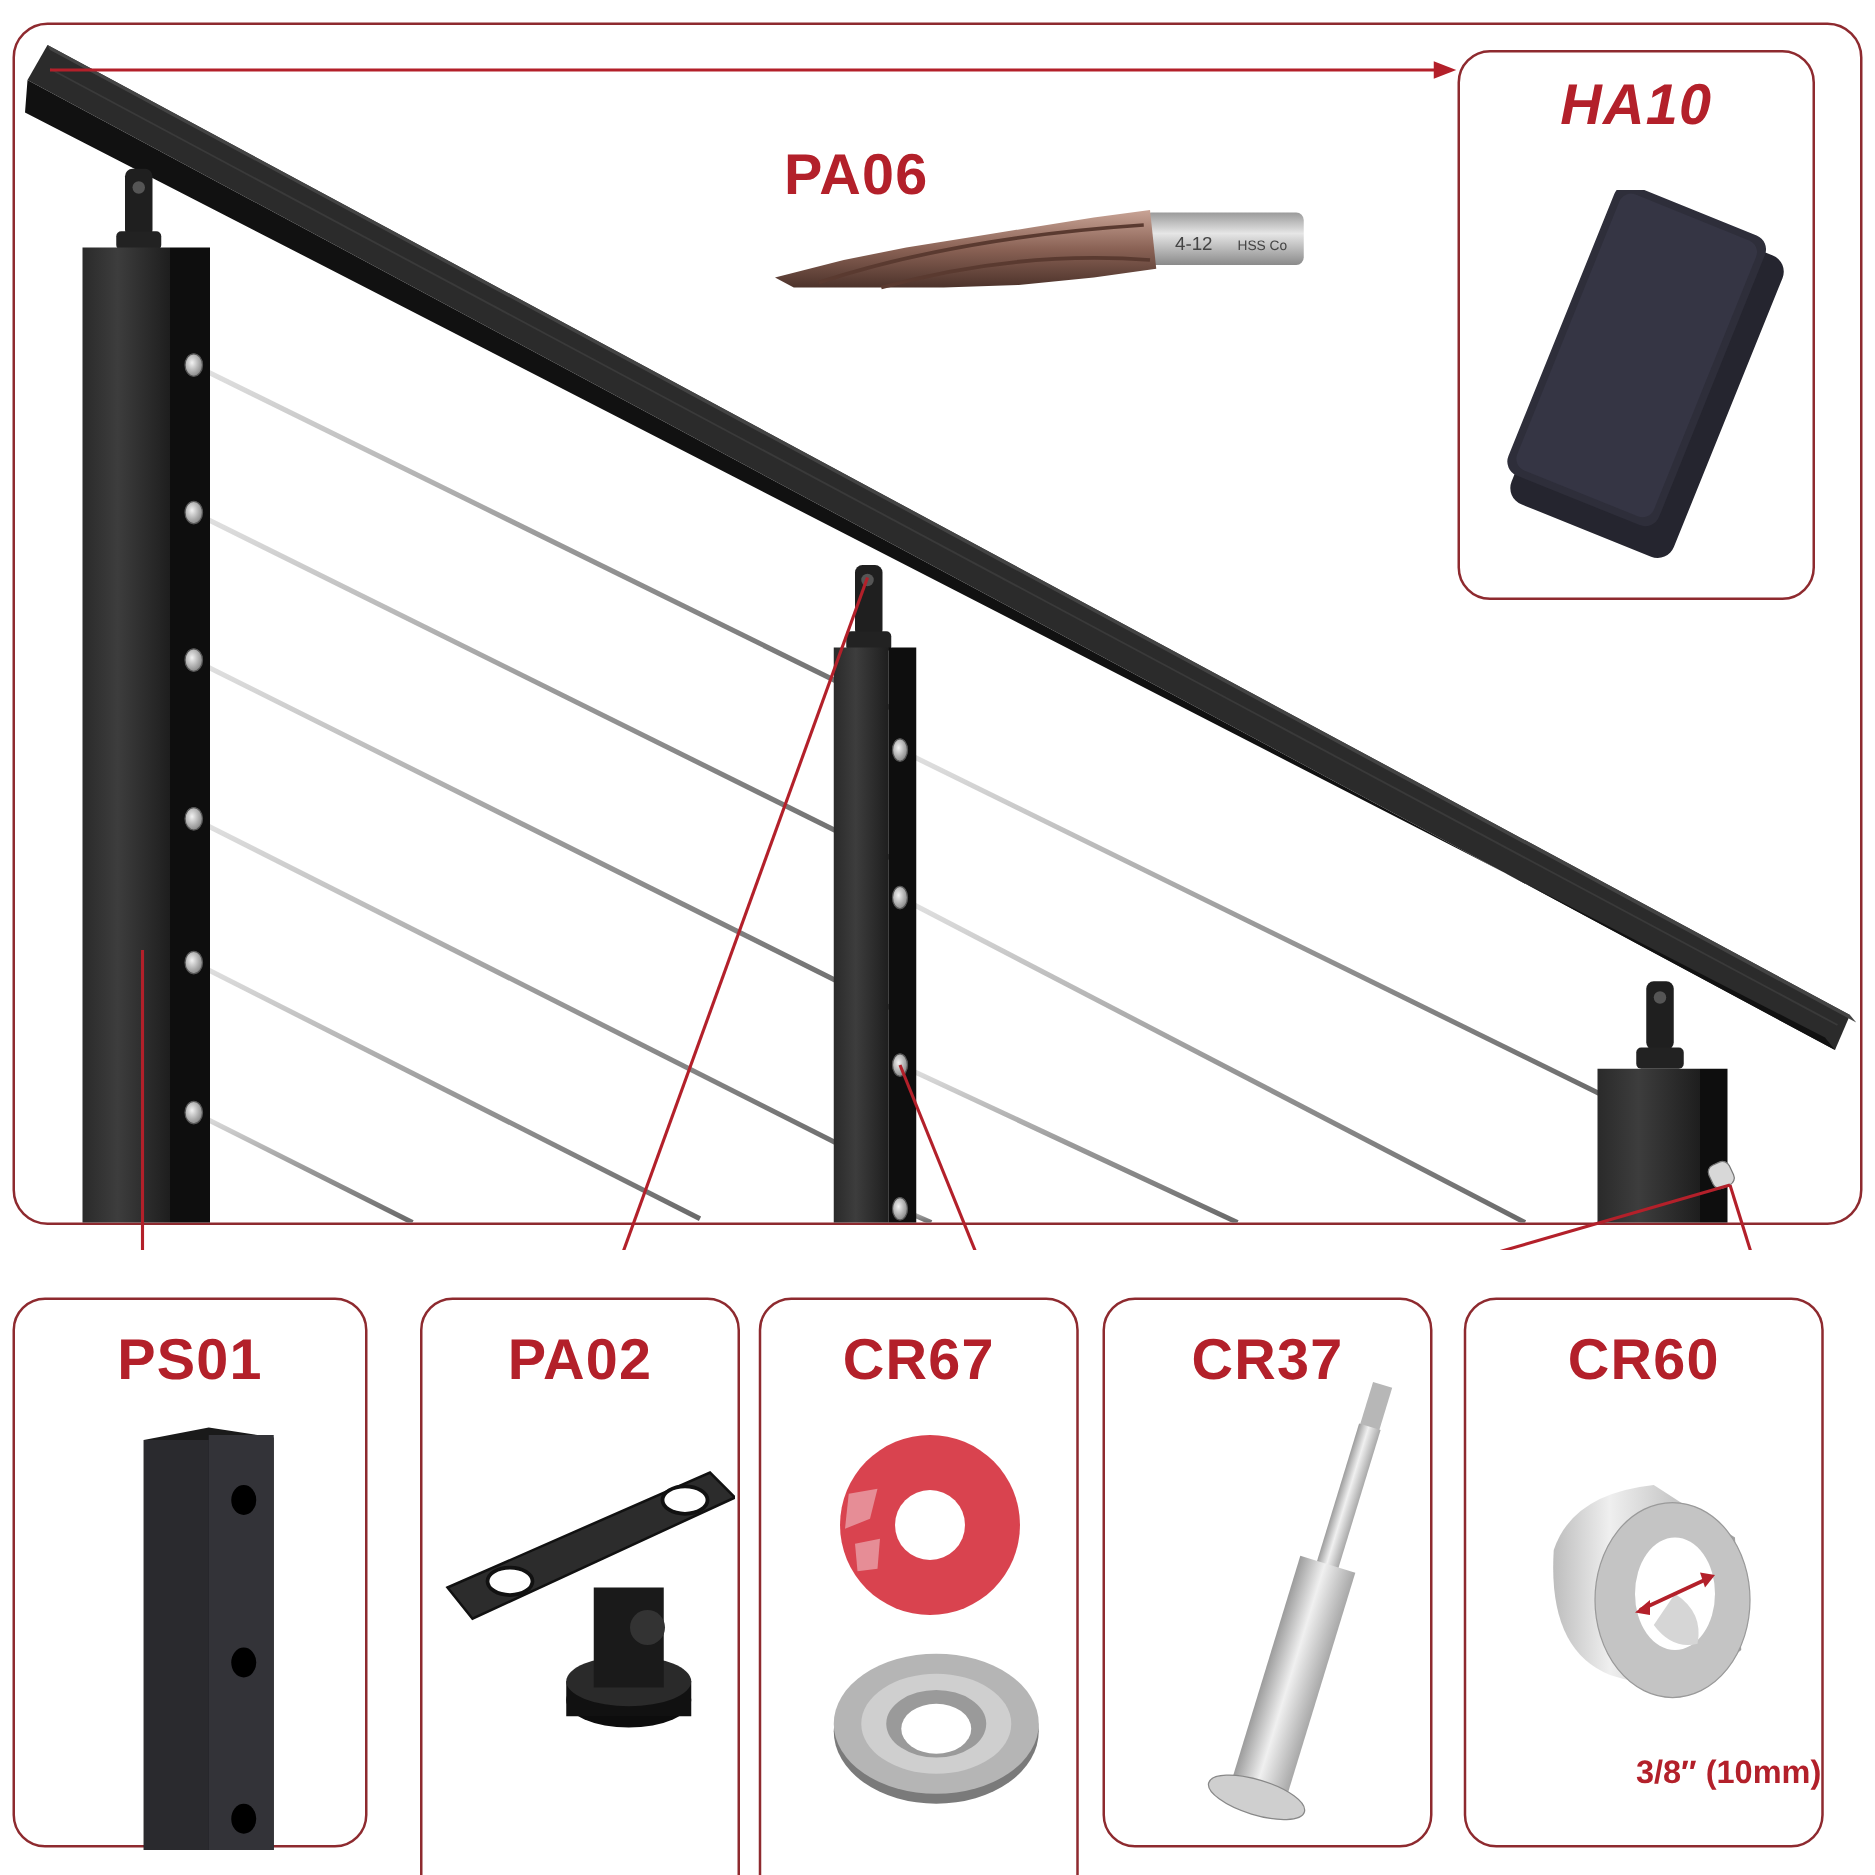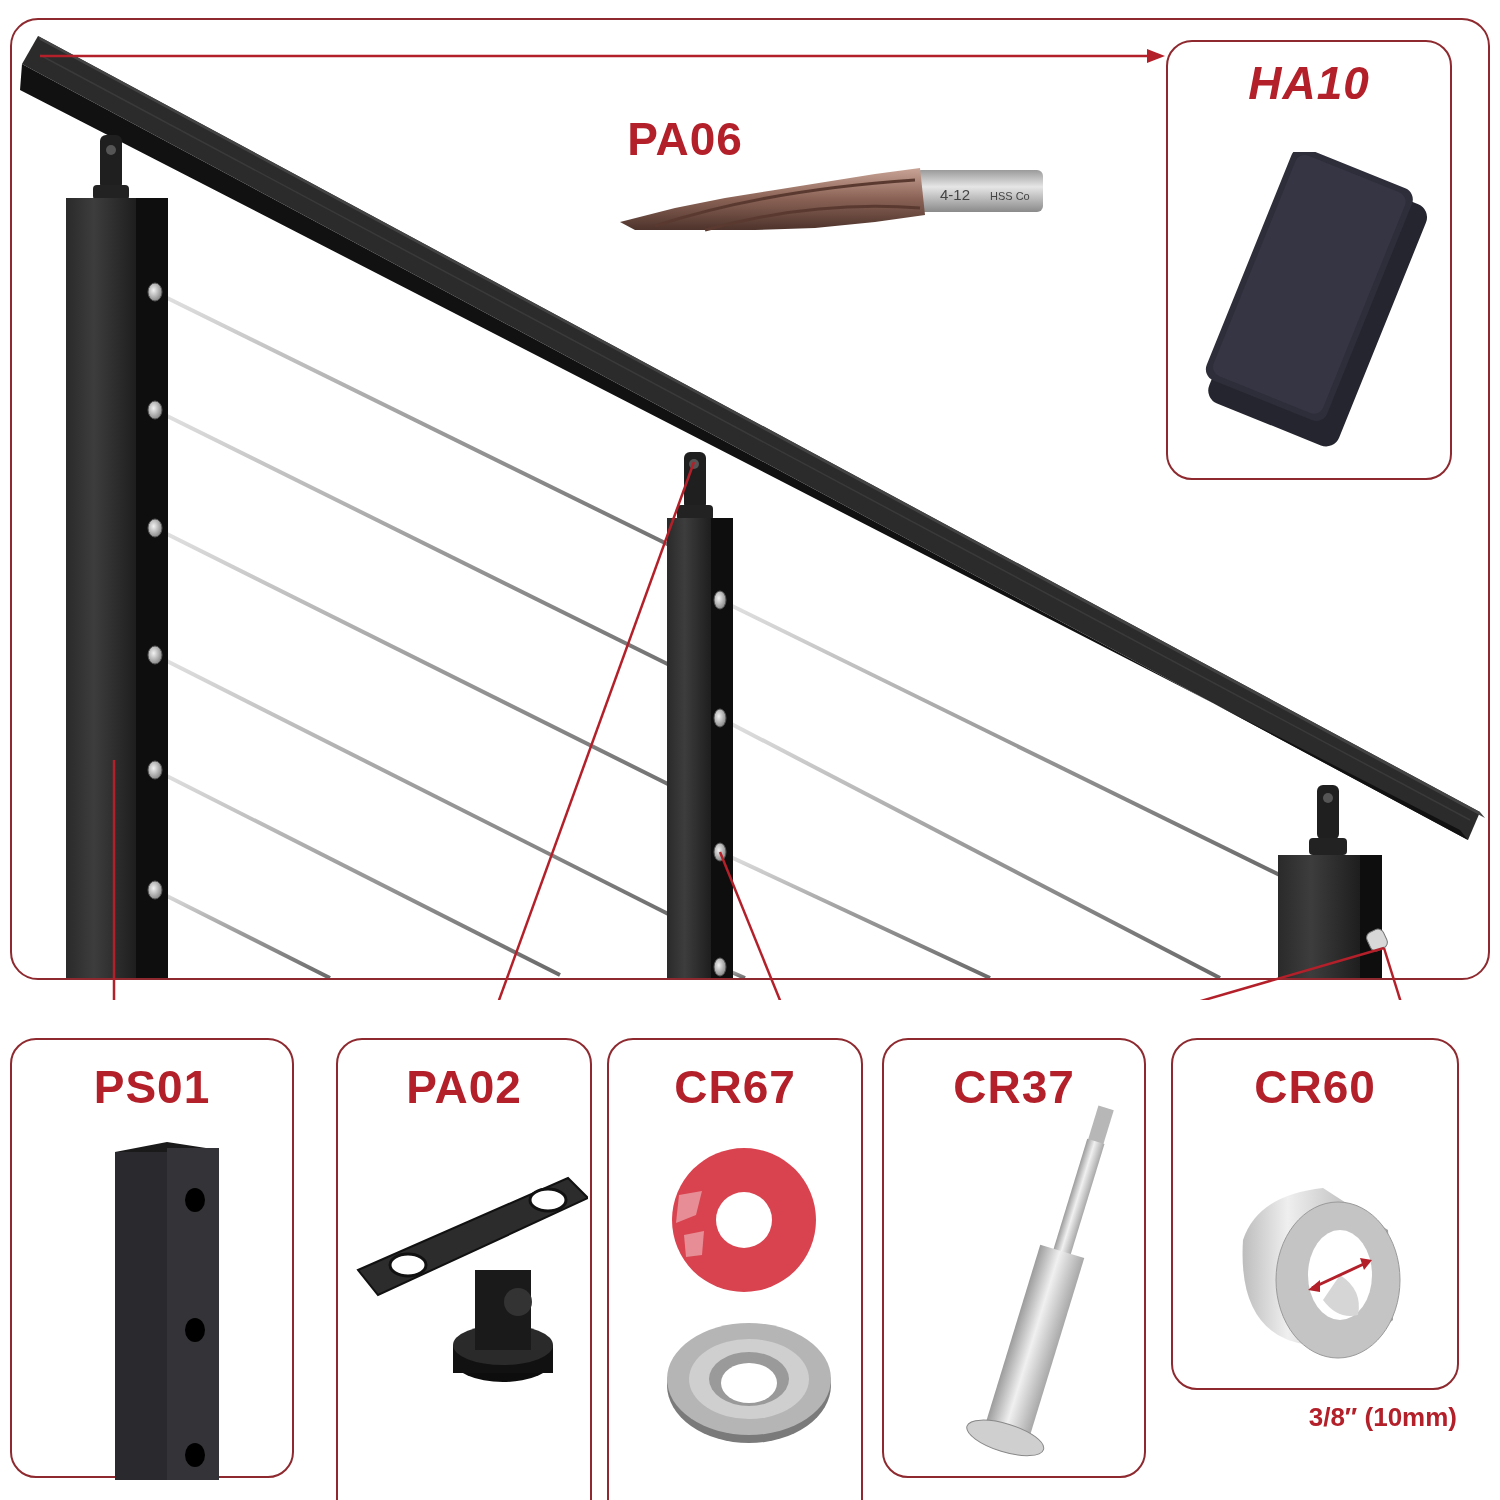--- a/index.html
+++ b/index.html
@@ -219,21 +219,21 @@
     </defs>
     <g transform="rotate(17 120 200)">
       <rect x="145" y="10" width="16" height="40" fill="#b7b7b7"></rect>
       <rect x="144" y="45" width="18" height="120" fill="url(#steel)"></rect>
       <rect x="130" y="160" width="46" height="190" fill="url(#steel)"></rect>
       <ellipse cx="153" cy="355" rx="40" ry="14" fill="#cfcfcf" stroke="#888"></ellipse>
     </g>
   </svg>
 </div>
 
-<div class="card" style="left:1171px; top:1038px; width:288px; height:352px;">
+<div class="card" style="left:1171px; top:1038px; width:288px; height:440px;">
   <div class="code" style="top:20px;">CR60</div>
   <svg class="abs" style="left:55px; top:130px;" width="180" height="200" viewBox="0 0 180 200">
     <defs>
       <linearGradient id="alu" x1="0" x2="1" y1="0" y2="0">
         <stop offset="0" stop-color="#bdbdbd"></stop>
         <stop offset="0.3" stop-color="#efefef"></stop>
         <stop offset="1" stop-color="#9e9e9e"></stop>
       </linearGradient>
     </defs>
     <path d="M15,70 Q30,25 95,18 L160,60 L165,150 Q120,190 60,170 Q10,150 15,70 Z" fill="url(#alu)"></path>

